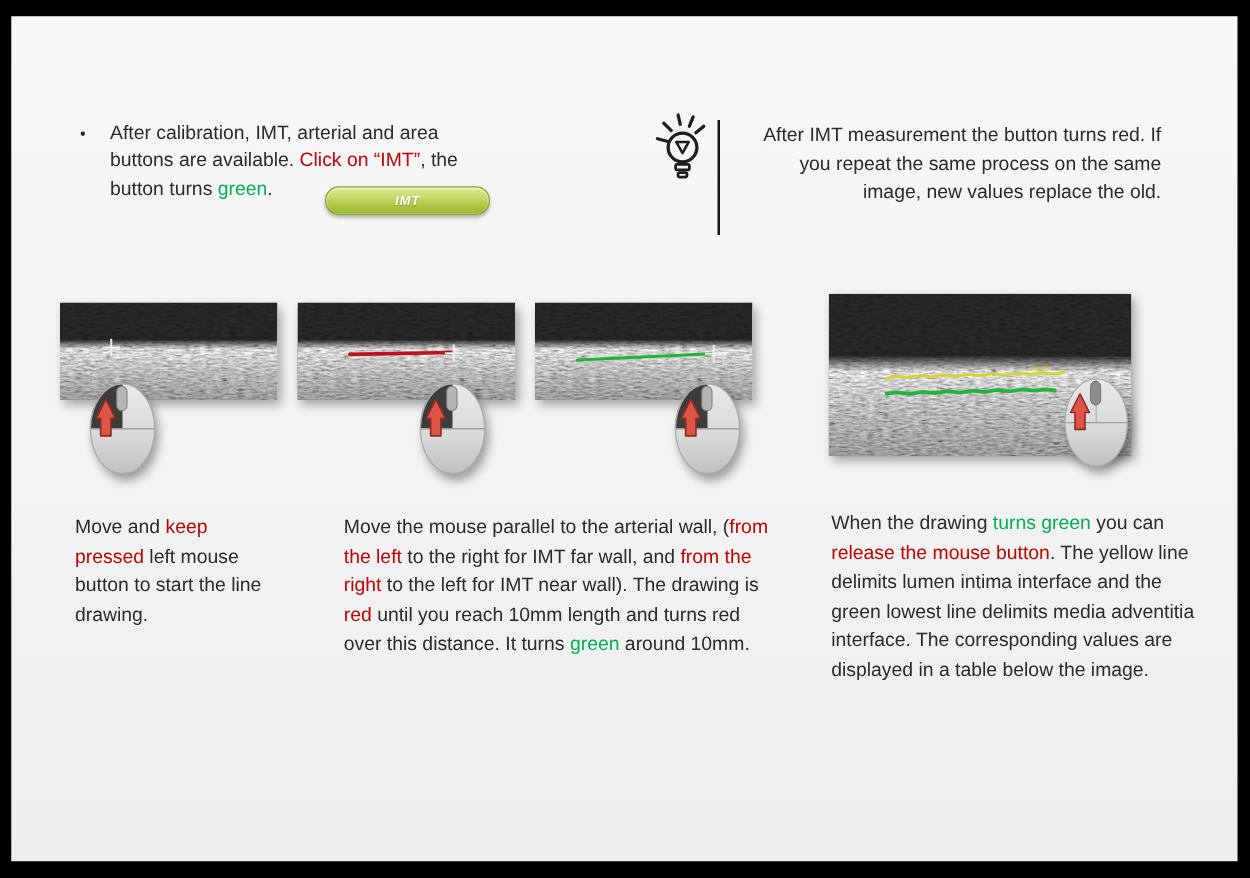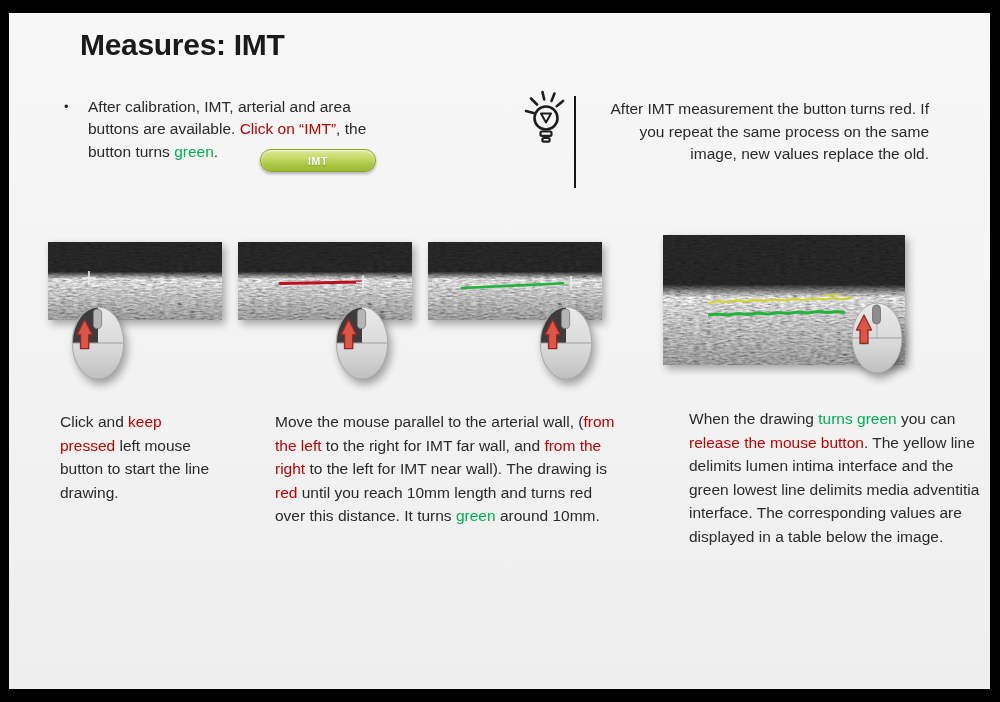--- a/index.html
+++ b/index.html
@@ -9,27 +9,27 @@
   .slide { position:absolute; left:9px; top:13px; width:981px; height:676px;
            background:linear-gradient(180deg,#f7f7f7 0%,#f2f2f2 60%,#eeeeee 100%); }
 
   .title { position:absolute; left:71px; top:14px; font-size:30px; line-height:36px;
            color:#1a1a1a; letter-spacing:-0.3px; }
 
   .intro-bullet { position:absolute; left:55px; top:86px; font-size:13px; color:#262626; }
   .intro-text { position:absolute; left:79px; top:83px; width:314px;
                 font-size:15.5px; line-height:22.3px; color:#2a2a2a; }
 
-  .imt-btn { position:absolute; left:251px; top:136px; width:116px; height:23px;
+  .imt-btn { position:absolute; left:251px; top:136px; width:132px; height:23px;
              border:1px solid #8ca32f; border-radius:11px; cursor:pointer;
              background:linear-gradient(180deg,#dce896 0%,#c4d968 40%,#a8c340 75%,#9cb936 100%);
              box-shadow:0 2px 3px rgba(0,0,0,0.28), inset 0 1px 2px rgba(255,255,255,0.65);
              color:#fff; font-weight:bold; font-size:10.5px; letter-spacing:0.6px;
              text-shadow:0 1px 1px rgba(90,110,20,0.55);
-             font-family:"Liberation Sans", sans-serif; }
+             font-family:"Liberation Sans", sans-serif;font-style:italic; }
 
   .tip-icon { position:absolute; left:512px; top:76px; width:50px; height:58px; }
   .tip-divider { position:absolute; left:565px; top:83px; width:2px; height:92px; background:#161616; }
   .tip-text { position:absolute; left:584px; top:85px; width:336px;
               font-size:15.5px; line-height:22.6px; color:#2a2a2a;text-align:right; }
 
   .us-img { position:absolute; box-shadow:3px 4px 8px rgba(0,0,0,0.33); display:block; }
   #img-step1 { left:39px;  top:229px; width:174px; height:78px; }
   #img-step2 { left:229px; top:229px; width:174px; height:78px; }
   #img-step3 { left:419px; top:229px; width:174px; height:78px; }
@@ -37,21 +37,21 @@
 
   .mouse { position:absolute; filter:drop-shadow(3px 5px 4px rgba(0,0,0,0.35)); }
   #mouse1 { left:60px;  top:293px; width:58px; height:74px; }
   #mouse2 { left:324px; top:293px; width:58px; height:74px; }
   #mouse3 { left:528px; top:293px; width:58px; height:74px; }
   #mouse4 { left:839px; top:289px; width:58px; height:72px; }
 
   .caption { position:absolute; font-size:15.5px; line-height:23.5px; color:#2a2a2a; }
   #cap-step1 { left:51px;  top:397px; width:158px; }
   #cap-step2 { left:266px; top:397px; width:340px; }
-  #cap-result{ left:680px; top:394px; width:304px; }
+  #cap-result{ left:656px; top:394px; width:304px; }
 
   .c-ink   { color:#2a2a2a; }
   .c-red   { color:#c00000; }
   .c-green { color:#00b050; }
 
   .xh { stroke:#ededed; stroke-width:1.6; }
 </style>
 </head>
 <body>
 
@@ -75,21 +75,20 @@
           <rect x="0" y="0" width="1" height="1" fill="url(#bandGrad)"></rect>
         </mask>
         <linearGradient id="mBody" x1="0" y1="0" x2="0" y2="1">
           <stop offset="0" stop-color="#e9e9e9"></stop>
           <stop offset="0.6" stop-color="#d8d8d8"></stop>
           <stop offset="1" stop-color="#bfbfbf"></stop>
         </linearGradient>
       </defs>
     </svg>
 
-    <h1 class="title">Measures: IMT</h1>
 
     <span class="intro-bullet">•</span>
     <p class="intro-text"><span class="c-ink">After calibration, IMT, arterial and area buttons are available. </span><span class="c-red">Click on “IMT”</span><span class="c-ink">, the button turns </span><span class="c-green">green</span><span class="c-ink">.</span></p>
 
     <button class="imt-btn">
       <span>IMT</span>
     </button>
 
     <svg class="tip-icon" viewBox="0 0 50 58">
       <g fill="none" stroke="#1d1d1d" stroke-width="2.6" stroke-linecap="round" stroke-linejoin="round">
@@ -173,18 +172,18 @@
     </svg>
 
     <svg id="mouse4" class="mouse" viewBox="0 0 52 72">
       <ellipse cx="26" cy="36" rx="25" ry="35" fill="url(#mBody)" stroke="#aaaaaa" stroke-width="1"></ellipse>
       <line x1="26" y1="2" x2="26" y2="36" stroke="#b3b3b3" stroke-width="1"></line>
       <line x1="1.5" y1="36" x2="50.5" y2="36" stroke="#9d9d9d" stroke-width="1"></line>
       <rect x="21.5" y="3" width="8" height="19" rx="4" fill="#8d8d8d" stroke="#6e6e6e" stroke-width="0.8"></rect>
       <polygon points="13,13 20.5,28 17,28 17,41.5 9,41.5 9,28 5.5,28" fill="#de5447" stroke="#8e2b24" stroke-width="1.3" stroke-linejoin="round"></polygon>
     </svg>
 
-    <p id="cap-step1" class="caption"><span class="c-ink">Click and </span><span class="c-red">keep pressed</span><span class="c-ink"> left mouse button to start the line drawing.</span></p>
+    <p id="cap-step1" class="caption"><span class="c-ink">Move and </span><span class="c-red">keep pressed</span><span class="c-ink"> left mouse button to start the line drawing.</span></p>
     <p id="cap-step2" class="caption"><span class="c-ink">Move the mouse parallel to the arterial wall, (</span><span class="c-red">from the left</span><span class="c-ink"> to the right for IMT far wall, and </span><span class="c-red">from the right</span><span class="c-ink"> to the left for IMT near wall). The drawing is </span><span class="c-red">red</span><span class="c-ink"> until you reach 10mm length and turns red over this distance. It turns </span><span class="c-green">green</span><span class="c-ink"> around 10mm.</span></p>
     <p id="cap-result" class="caption"><span class="c-ink">When the drawing </span><span class="c-green">turns green</span><span class="c-ink"> you can </span><span class="c-red">release the mouse button</span><span class="c-ink">. The yellow line delimits lumen intima interface and the green lowest line delimits media adventitia interface. The corresponding values are displayed in a table below the image.</span></p>
 
   </div>
 </div>
 
 </body></html>

